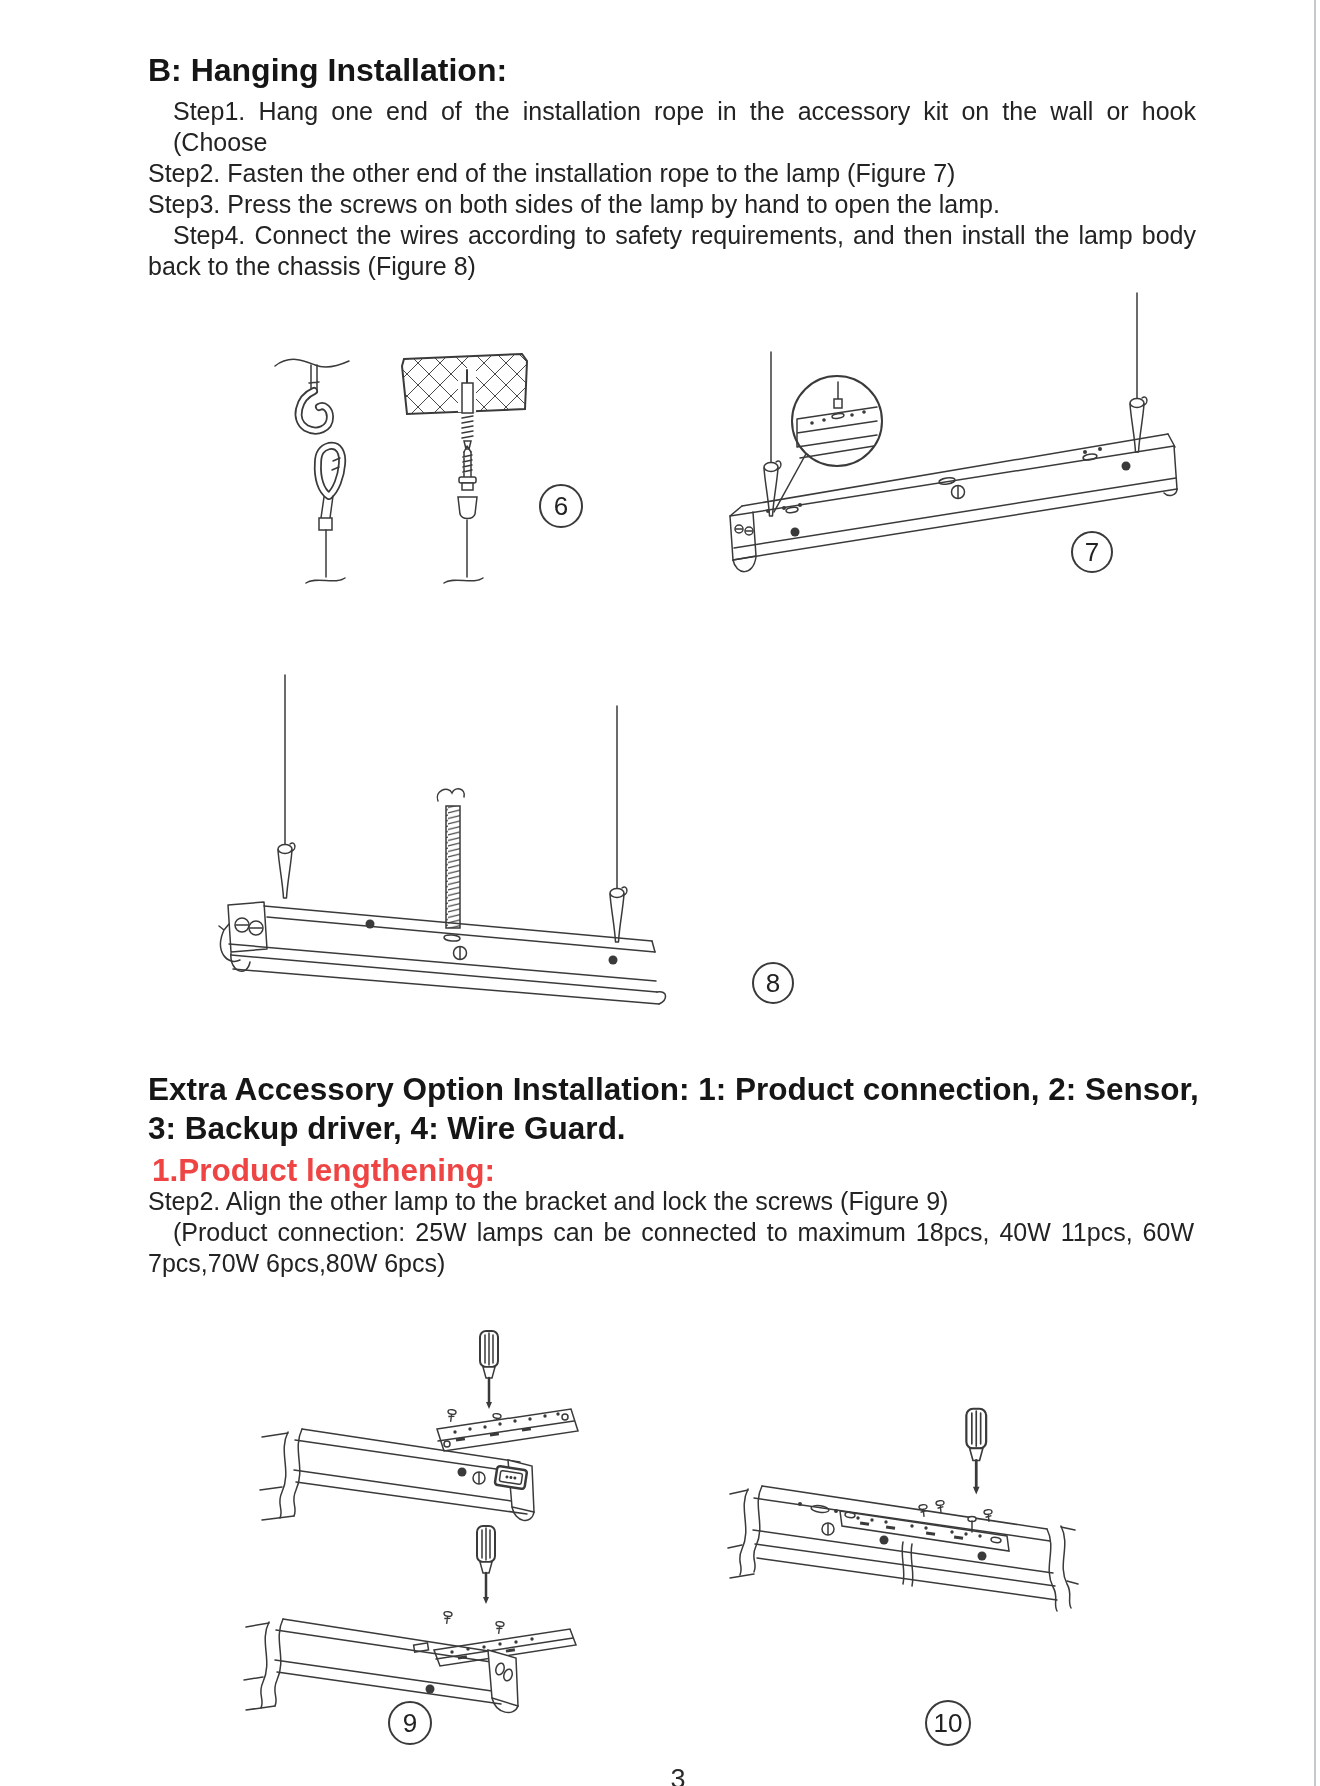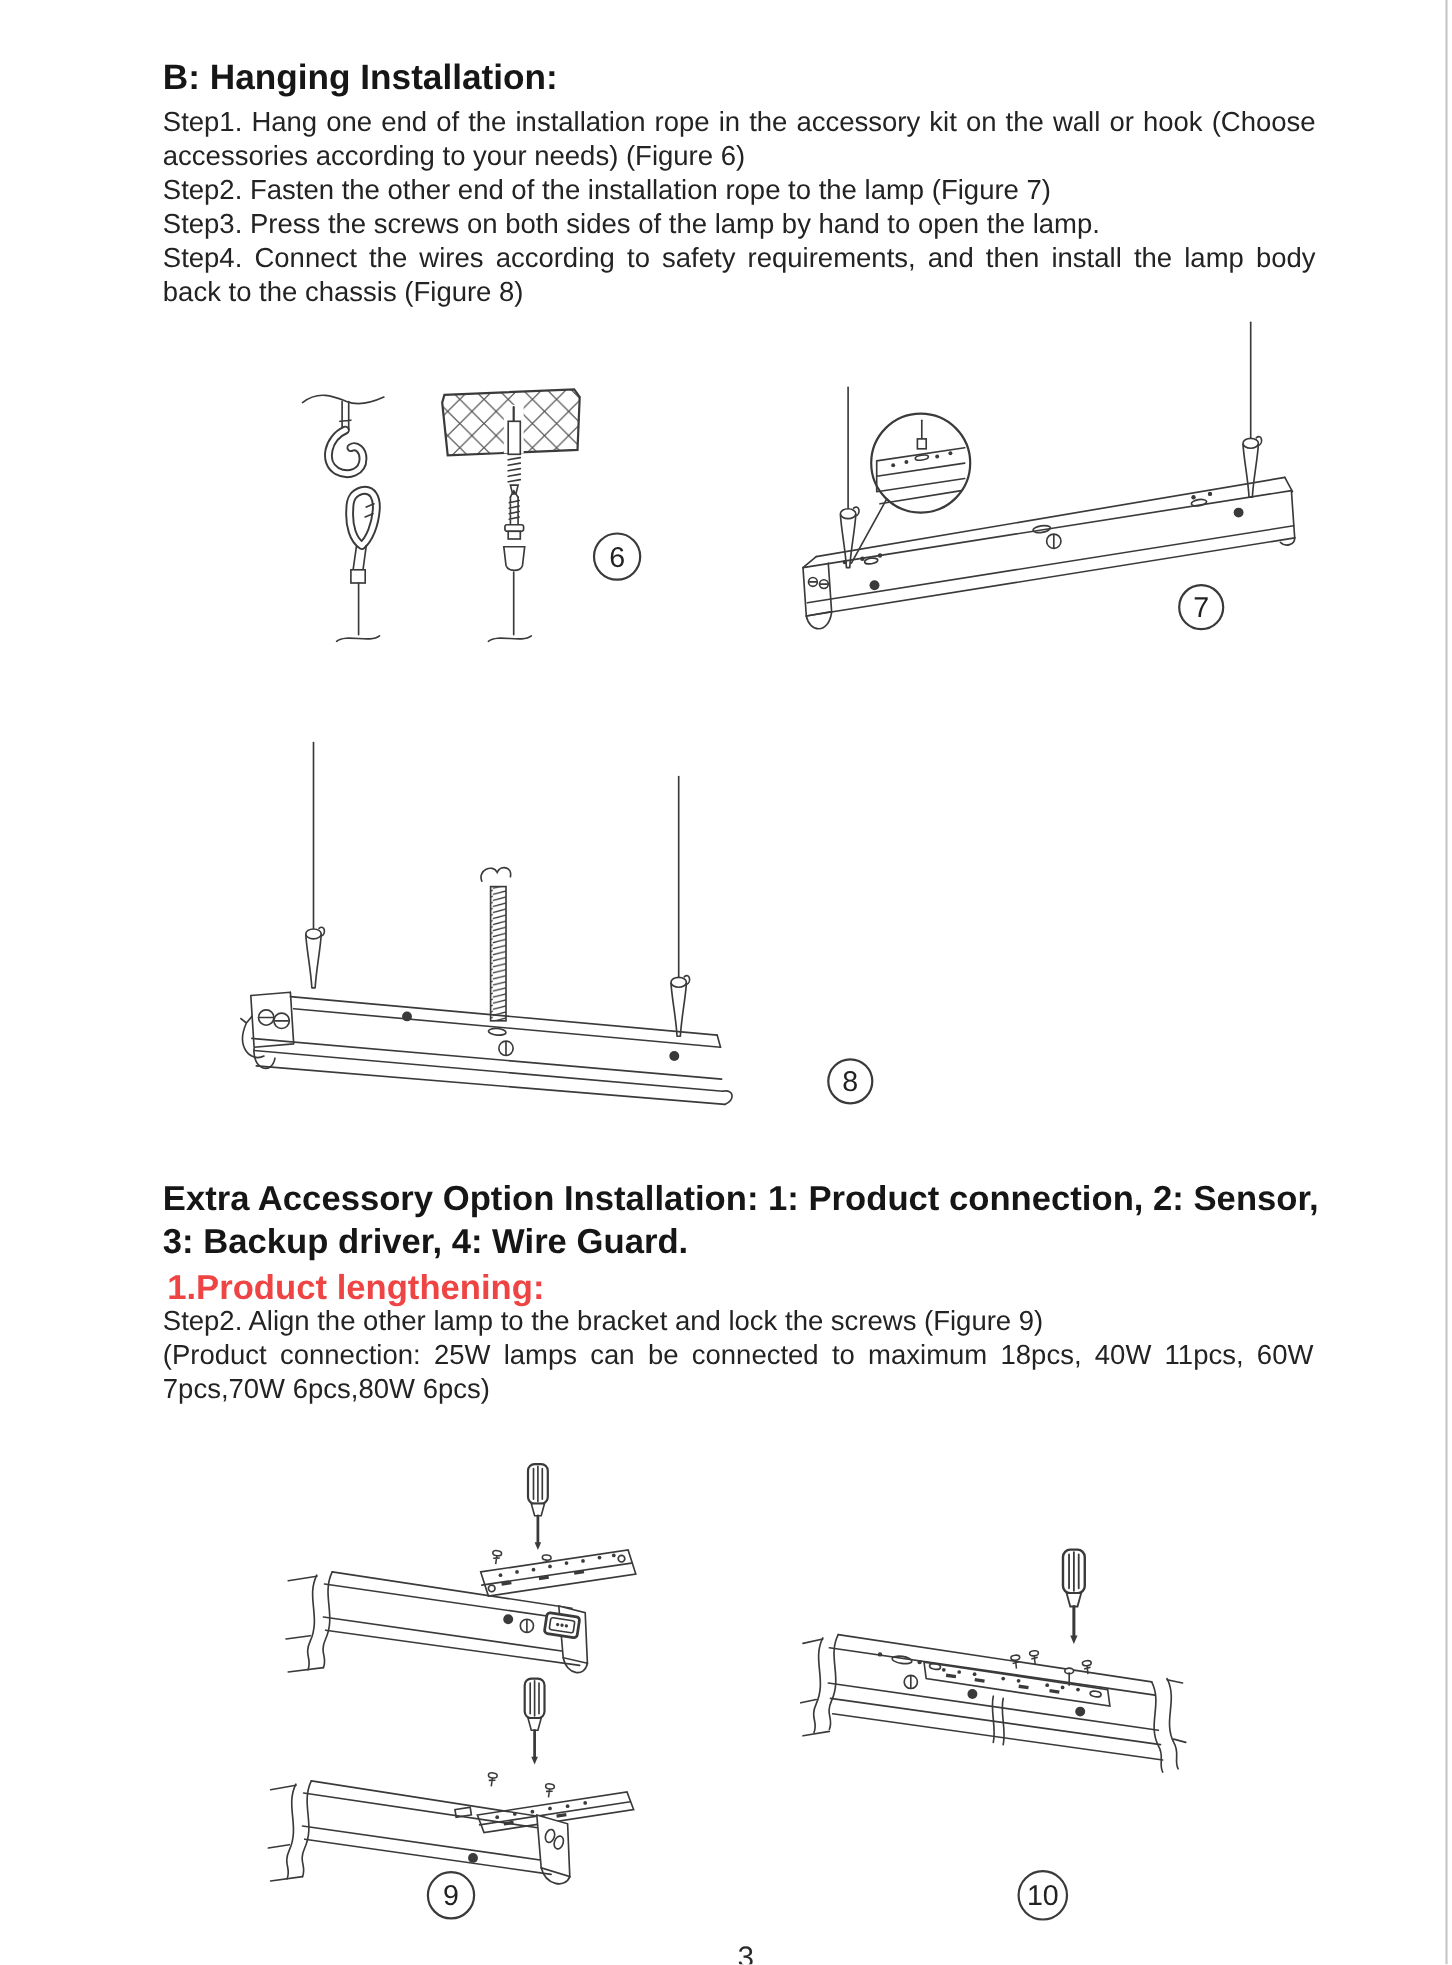--- a/index.html
+++ b/index.html
@@ -8,21 +8,21 @@
     width:1320px;height:1786px;
     background:#ffffff;
     overflow:hidden;
     font-family:"Liberation Sans", sans-serif;
     color:#1f1f1f;
   }
   .edge{position:absolute;left:1314px;top:0;width:2px;height:1786px;background:#c5c8cc;}
   h1.secb{position:absolute;left:148px;top:52px;margin:0;font-size:32px;font-weight:bold;white-space:nowrap;color:#161616;}
   .para{position:absolute;left:148px;font-size:25px;line-height:31px;color:#232323;}
   .para .ln{margin:0;white-space:normal;}
-  .para .just{text-align:justify;text-align-last:justify;}
+  .para .just{text-align:justify;text-align-last:justify;margin-left:25px;}
   .p1{top:96px;width:1048px;}
   .p2{top:1186px;width:1046px;}
   .h2blk{position:absolute;left:148px;top:1070px;margin:0;font-size:31.5px;font-weight:bold;line-height:39px;color:#161616;}
   .h2blk p{margin:0;white-space:nowrap;}
   h3.sub{position:absolute;left:152px;top:1152px;margin:0;font-size:31.5px;font-weight:bold;white-space:nowrap;color:#ef4444;}
   svg{position:absolute;overflow:visible;}
   svg .s{stroke:#3a3a3a;stroke-width:2;fill:none;stroke-linecap:round;stroke-linejoin:round;}
   svg .s15{stroke:#3a3a3a;stroke-width:1.5;fill:none;stroke-linecap:round;}
   svg .s25{stroke:#3a3a3a;stroke-width:2.5;fill:none;stroke-linecap:round;}
   svg .tube{stroke:#3a3a3a;stroke-width:8;fill:none;stroke-linecap:round;stroke-linejoin:round;}
@@ -37,21 +37,20 @@
 </head>
 <body>
 
 <div class="page">
   <div class="edge"></div>
 
   <h1 class="secb">B: Hanging Installation:</h1>
 
   <div class="para p1">
     <p class="ln just">Step1. Hang one end of the installation rope in the accessory kit on the wall or hook (Choose</p>
-    <p class="ln">accessories according to your needs) (Figure 6)</p>
     <p class="ln">Step2. Fasten the other end of the installation rope to the lamp (Figure 7)</p>
     <p class="ln">Step3. Press the screws on both sides of the lamp by hand to open the lamp.</p>
     <p class="ln just">Step4. Connect the wires according to safety requirements, and then install the lamp body</p>
     <p class="ln">back to the chassis (Figure 8)</p>
   </div>
 
   <svg class="figs-top" viewBox="150 288 1060 722">
     <defs>
       <pattern id="hatch" width="22" height="22" patternUnits="userSpaceOnUse">
         <path d="M0,11 L11,0 M11,22 L22,11 M0,11 L11,22 M11,0 L22,11" stroke="#4a4a4a" stroke-width="1" fill="none"></path>

